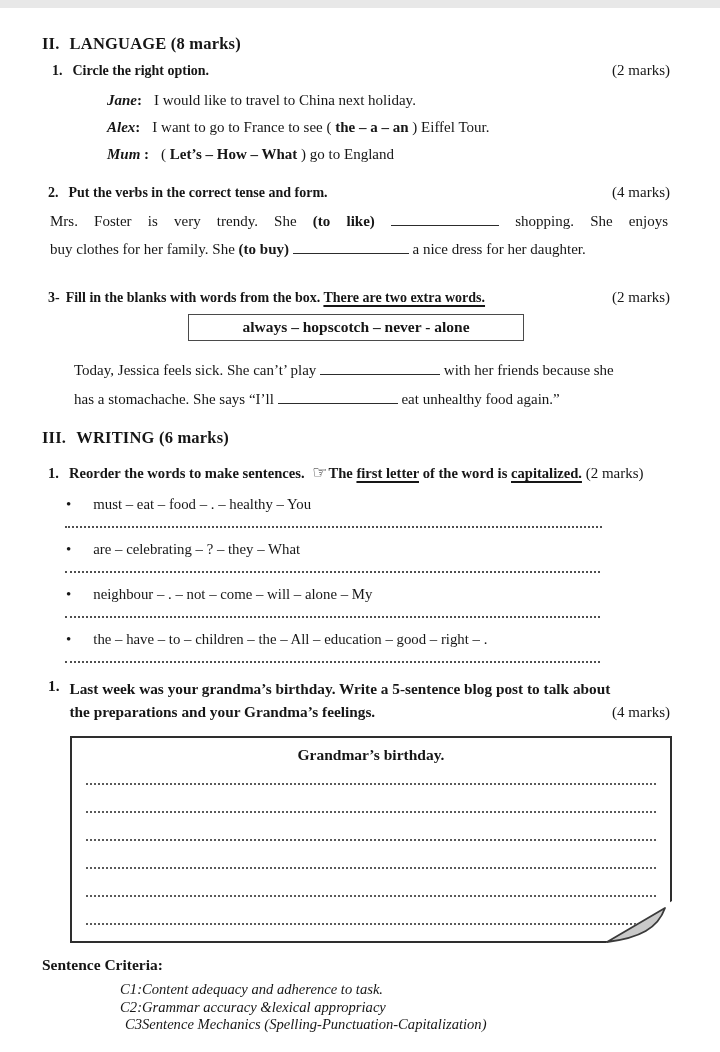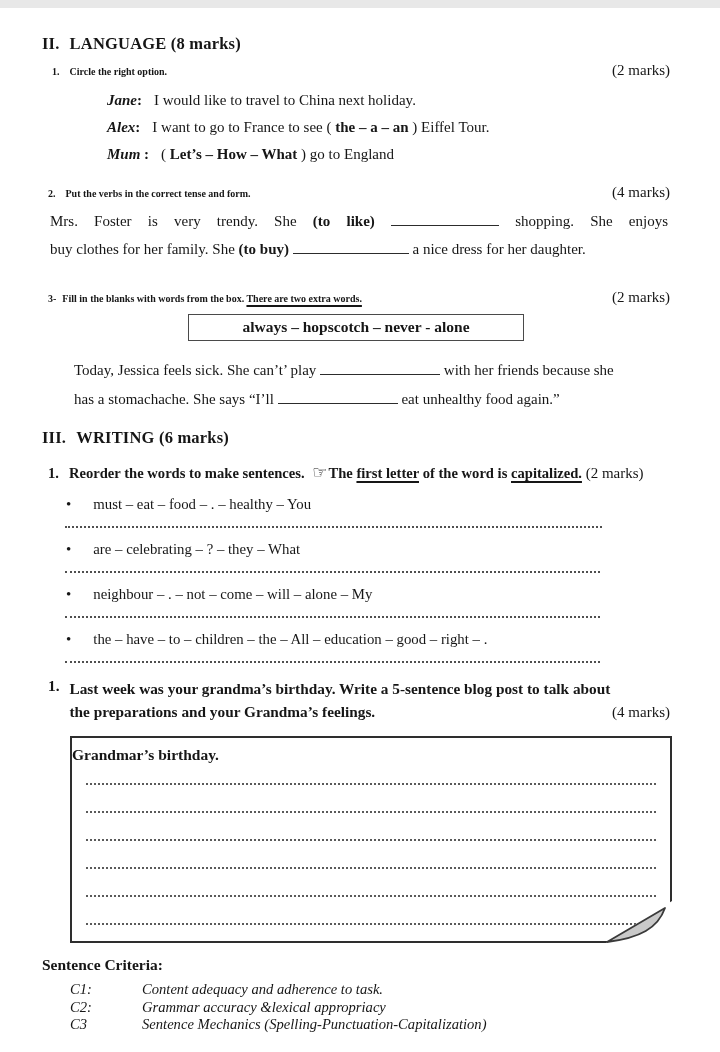--- a/index.html
+++ b/index.html
@@ -8,21 +8,21 @@
     width:720px; height:1052px; margin:8px auto; background:#ffffff;
     color:#161616; font-family:"Liberation Serif","DejaVu Serif",serif;
     font-size:15px; position:relative; overflow:hidden;
     padding:26px 50px 4px 42px;
   }
   .b { font-weight:bold; }
   .bi { font-weight:bold; font-style:italic; }
   .u { text-decoration:underline; text-decoration-thickness:1.8px; text-underline-offset:3px; }
   .h-sec { font-size:16.5px; font-weight:bold; letter-spacing:.2px; }
   .qrow { display:flex; justify-content:space-between; align-items:baseline; }
-  .qtitle { font-weight:bold; font-size:10px; }
+  .qtitle { font-weight:bold; font-size:14px; }
   .marks { font-weight:normal; font-size:15px; white-space:nowrap; }
   .qnum { display:inline-block; margin-right:10px; }
   .dialogue { margin:8px 0 0 65px; line-height:27px; }
   .speaker { margin-right:12px; }
   .just { text-align:justify; text-align-last:justify; }
   .para { line-height:28px; margin-left:8px; margin-right:2px; }
   .blank {
     display:inline-block; width:108px; height:12px;
     border-bottom:1.5px solid #2c2c2c; vertical-align:baseline;
   }
@@ -37,27 +37,27 @@
   .bullet-dot { margin-right:22px; font-size:15px; }
   .dotline { border-bottom:2.2px dotted #4f4f4f; height:2px; margin:13px 70px 2px 23px; }
   .dotline.full { margin-right:68px; }
   .blog-head { margin-top:14px; display:flex; }
   .blog-lines { font-weight:bold; font-size:15.3px; line-height:23px; flex:1; }
   .blog-l2 { display:flex; justify-content:space-between; align-items:baseline; }
   .writebox {
     position:relative; margin:12px 0 0 28px; width:602px; height:207px;
     border:2px solid #2e2e2e;
   }
-  .writebox-title { font-weight:bold; font-size:15.5px; margin-top:8px; }
+  .writebox-title { text-align:center; font-weight:bold; font-size:15.5px; margin-top:8px; }
   .box-line { border-bottom:2.2px dotted #5a5a5a; height:2px; margin:0 14px; }
   .box-line.first { margin-top:19px; }
   .box-line + .box-line { margin-top:26px; }
   .fold { position:absolute; right:-2px; bottom:-2px; width:74px; height:46px; }
   .criteria-title { margin-top:13px; font-weight:bold; font-size:15.5px; }
-  .crit-row { display:flex; margin-left:28px; font-style:italic; font-size:14.6px; line-height:17.5px; }
+  .crit-row { display:flex; margin-left:28px; font-style:italic; font-size:14.6px; line-height:17.5px;text-align:right; }
   .crit-row.firstrow { margin-top:7px; }
   .crit-code { width:72px; }
   .mt16 { margin-top:16px; } .mt14 { margin-top:14px; } .mt26 { margin-top:26px; } .mt8 { margin-top:8px; } .mt6 { margin-top:6px; }
 </style>
 </head>
 <body>
 
 <div class="page">
 
   <div class="h-sec">

